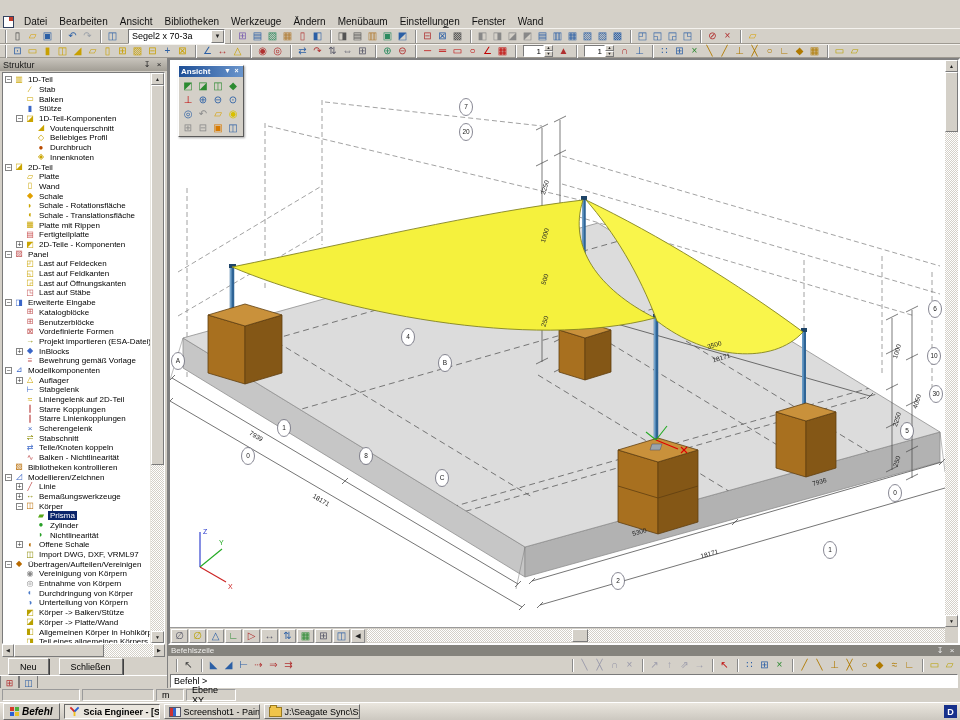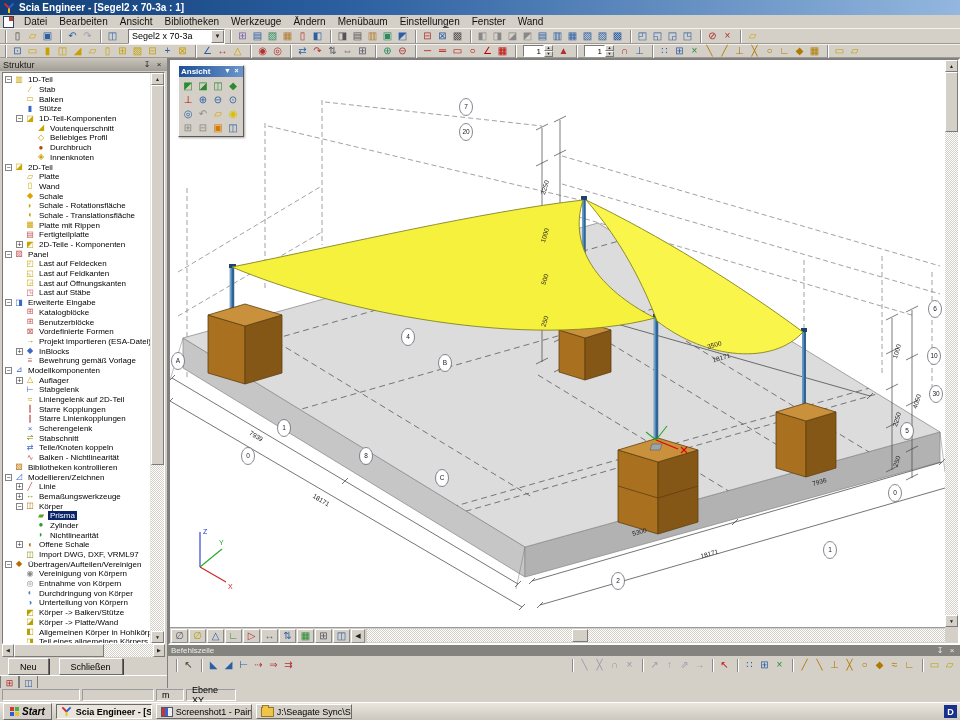--- a/index.html
+++ b/index.html
@@ -136,30 +136,20 @@
   .ico-folder::before{content:"";position:absolute;left:0;top:-3px;width:5px;height:2px;background:#f0c44a;border:1px solid #9a7a20;border-bottom:none;}
   .ico-paint{width:10px;height:8px;border:1px solid #556;flex:none;
              background:linear-gradient(90deg,#c33 0 30%,#36c 30% 60%,#eee 60% 100%);}
   .ico-scia{width:12px;height:12px;flex:none;display:flex;}
 </style>
 </head>
 <body>
 
 <div id="app">
 
-  <div class="titlebar">
-    <span class="ico-scia">
-      <svg viewBox="0 0 12 12" width="12" height="12">
-        <path d="M6 11 L6 5" stroke="#f0c020" stroke-width="2" fill="none"></path>
-        <path d="M6 6 L1.5 1.5" stroke="#d42a2a" stroke-width="2" fill="none"></path>
-        <path d="M6 6 L10.5 1.5" stroke="#2a5fd4" stroke-width="2" fill="none"></path>
-      </svg>
-    </span>
-    <span class="title-text">Scia Engineer - [Segel2 x 70-3a : 1]</span>
-  </div>
 
   <div class="menubar">
     <span class="mdi-ico"></span>
     <nav id="menus" style="display:flex;">
         <span class="mitem">Datei</span>
         <span class="mitem">Bearbeiten</span>
         <span class="mitem">Ansicht</span>
         <span class="mitem">Bibliotheken</span>
         <span class="mitem">Werkzeuge</span>
         <span class="mitem">Ändern</span>
@@ -1238,38 +1228,41 @@
           <div class="tb-group">
             <div class="ti">
               <span class="gl" style="color: rgb(184, 160, 0);">▭</span>
             </div>
             <div class="ti">
               <span class="gl" style="color: rgb(184, 160, 0);">▱</span>
             </div>
           </div>
         </div>
     </div>
+    <div class="cmd-input">
+      <span>Befehl &gt;</span>
+    </div>
   </div>
 
   <div class="statusbar">
     <div class="scell"></div>
     <div class="scell"></div>
     <div class="scell">m</div>
     <div class="scell">Ebene XY</div>
   </div>
 
   <div class="taskbar">
     <div class="startbtn">
       <span class="winflag">
           <i></i>
           <i></i>
           <i></i>
           <i></i>
         </span>
-      <span>Start</span>
+      <span>Befehl</span>
     </div>
     <div id="tasks" style="display:flex;gap:4px;">
         <div class="task active">
           <span class="ico-scia">
             <svg viewBox="0 0 12 12" width="11" height="11">
               <path d="M6 11 L6 5" stroke="#f0c020" stroke-width="2" fill="none"></path>
               <path d="M6 6 L1.5 1.5" stroke="#d42a2a" stroke-width="2" fill="none"></path>
               <path d="M6 6 L10.5 1.5" stroke="#2a5fd4" stroke-width="2" fill="none"></path>
             </svg>
           </span>

